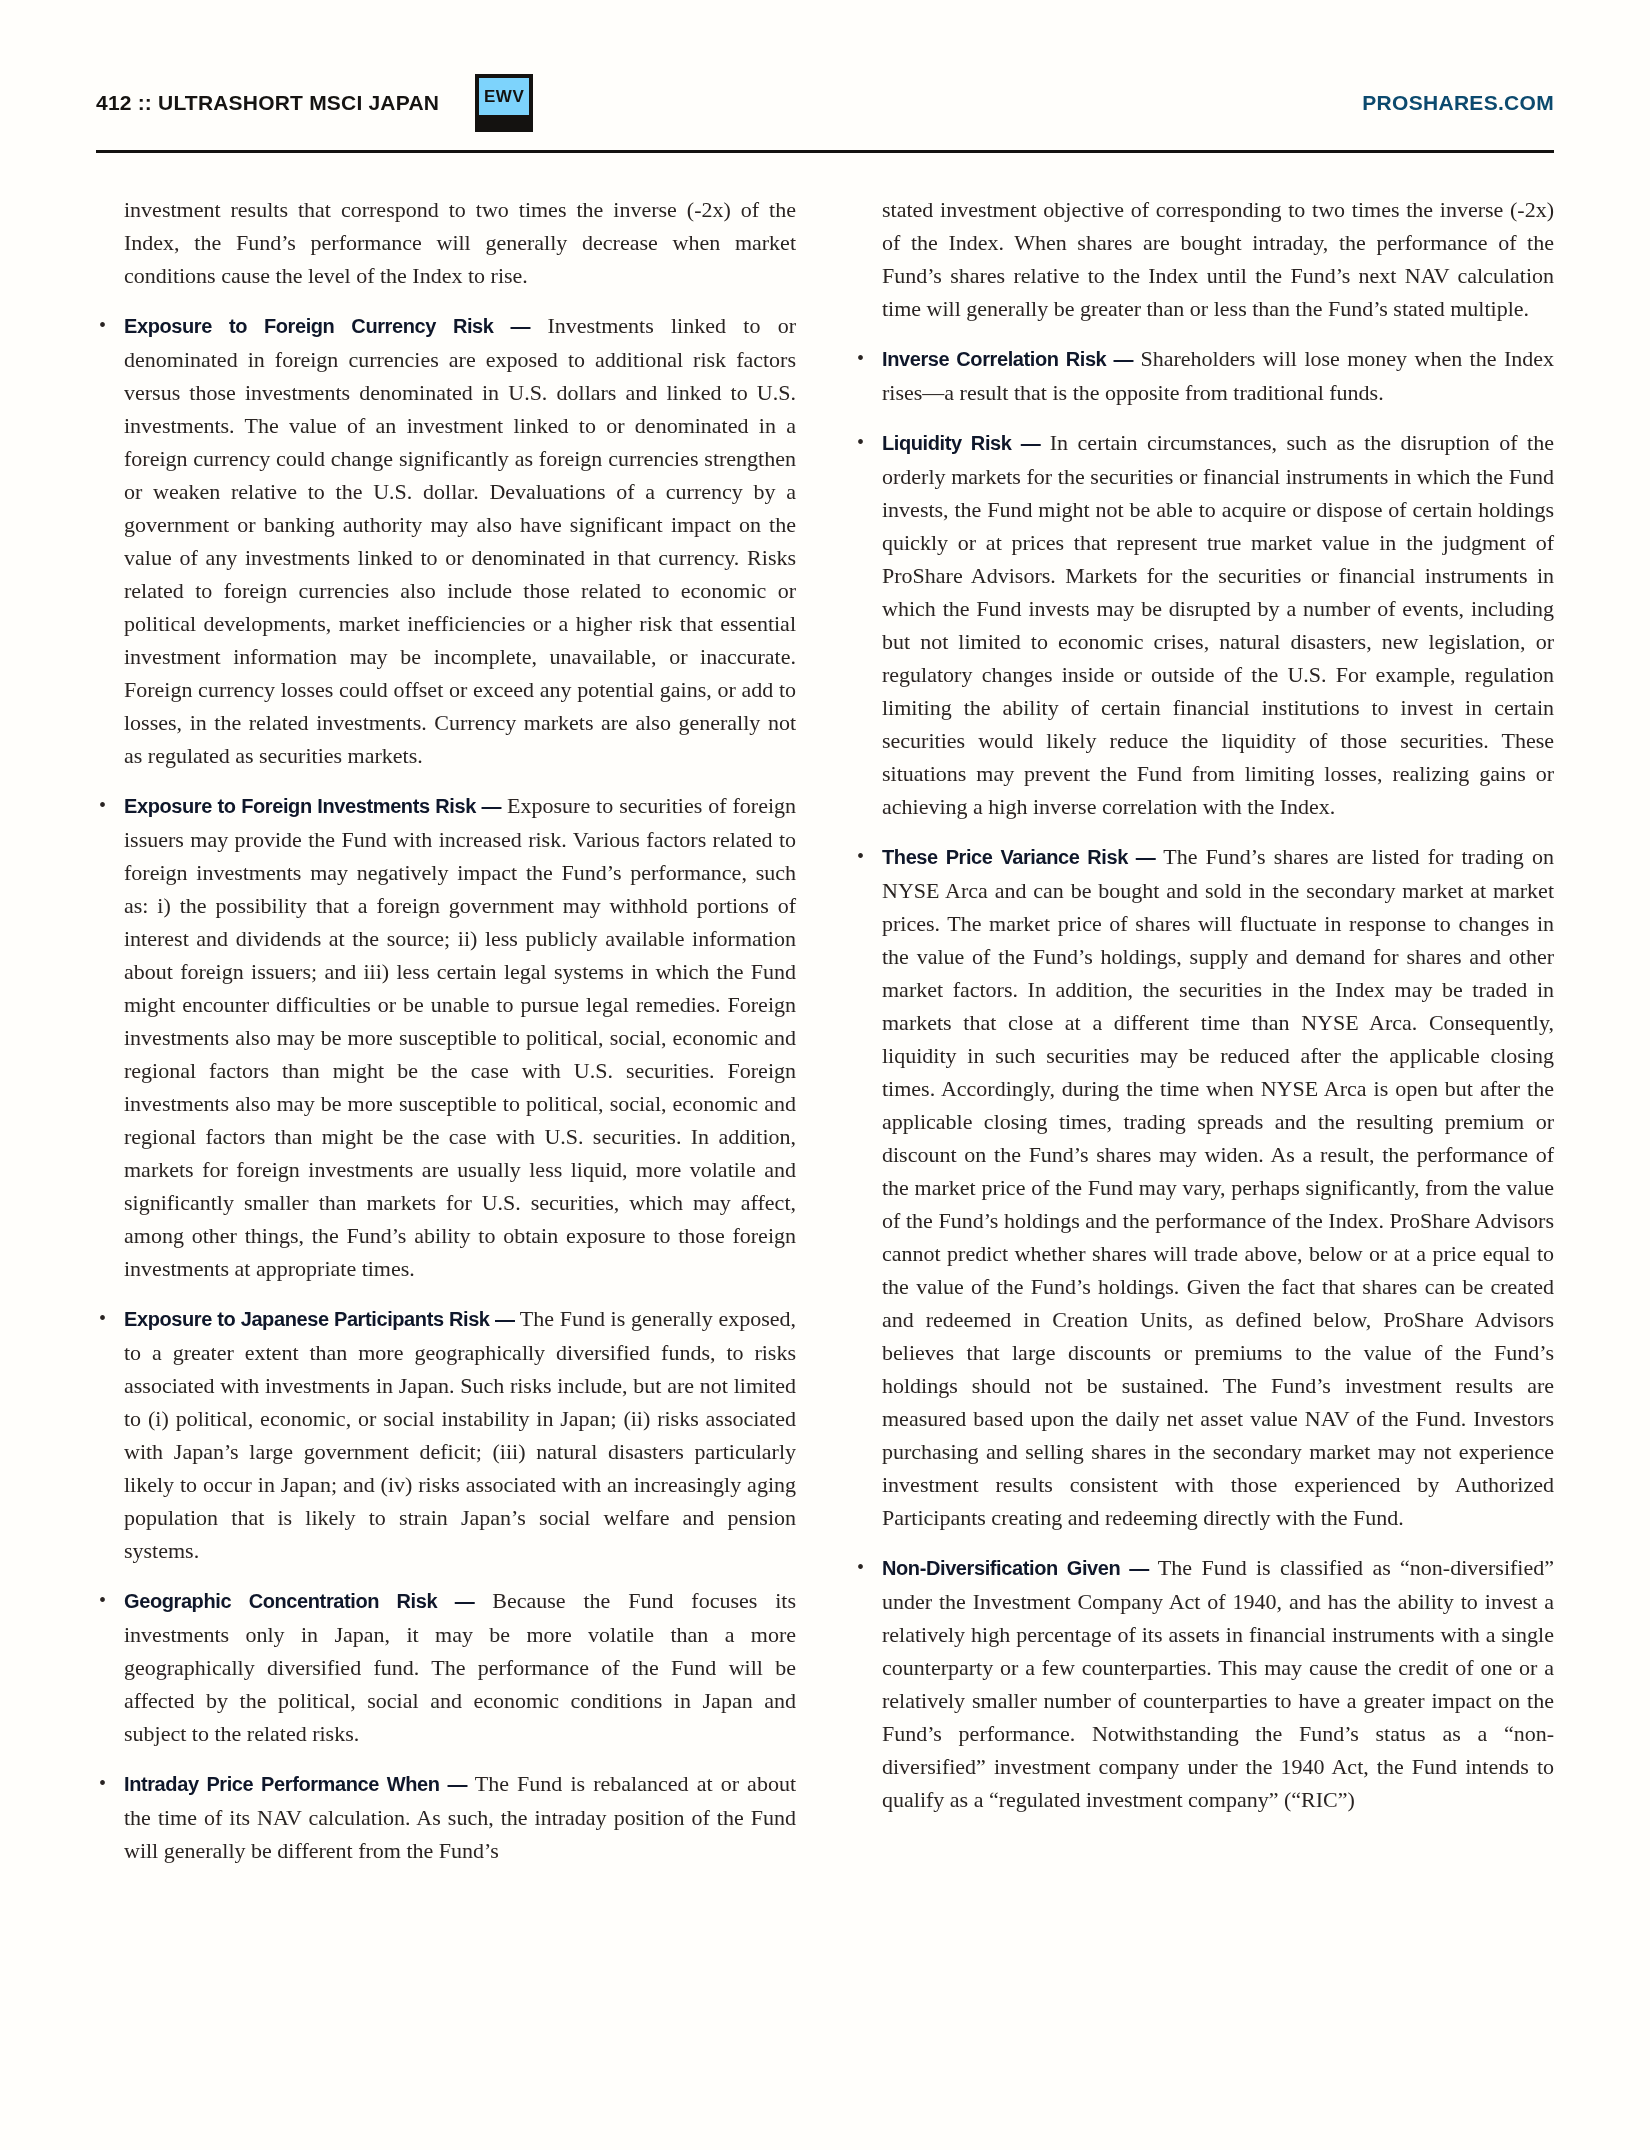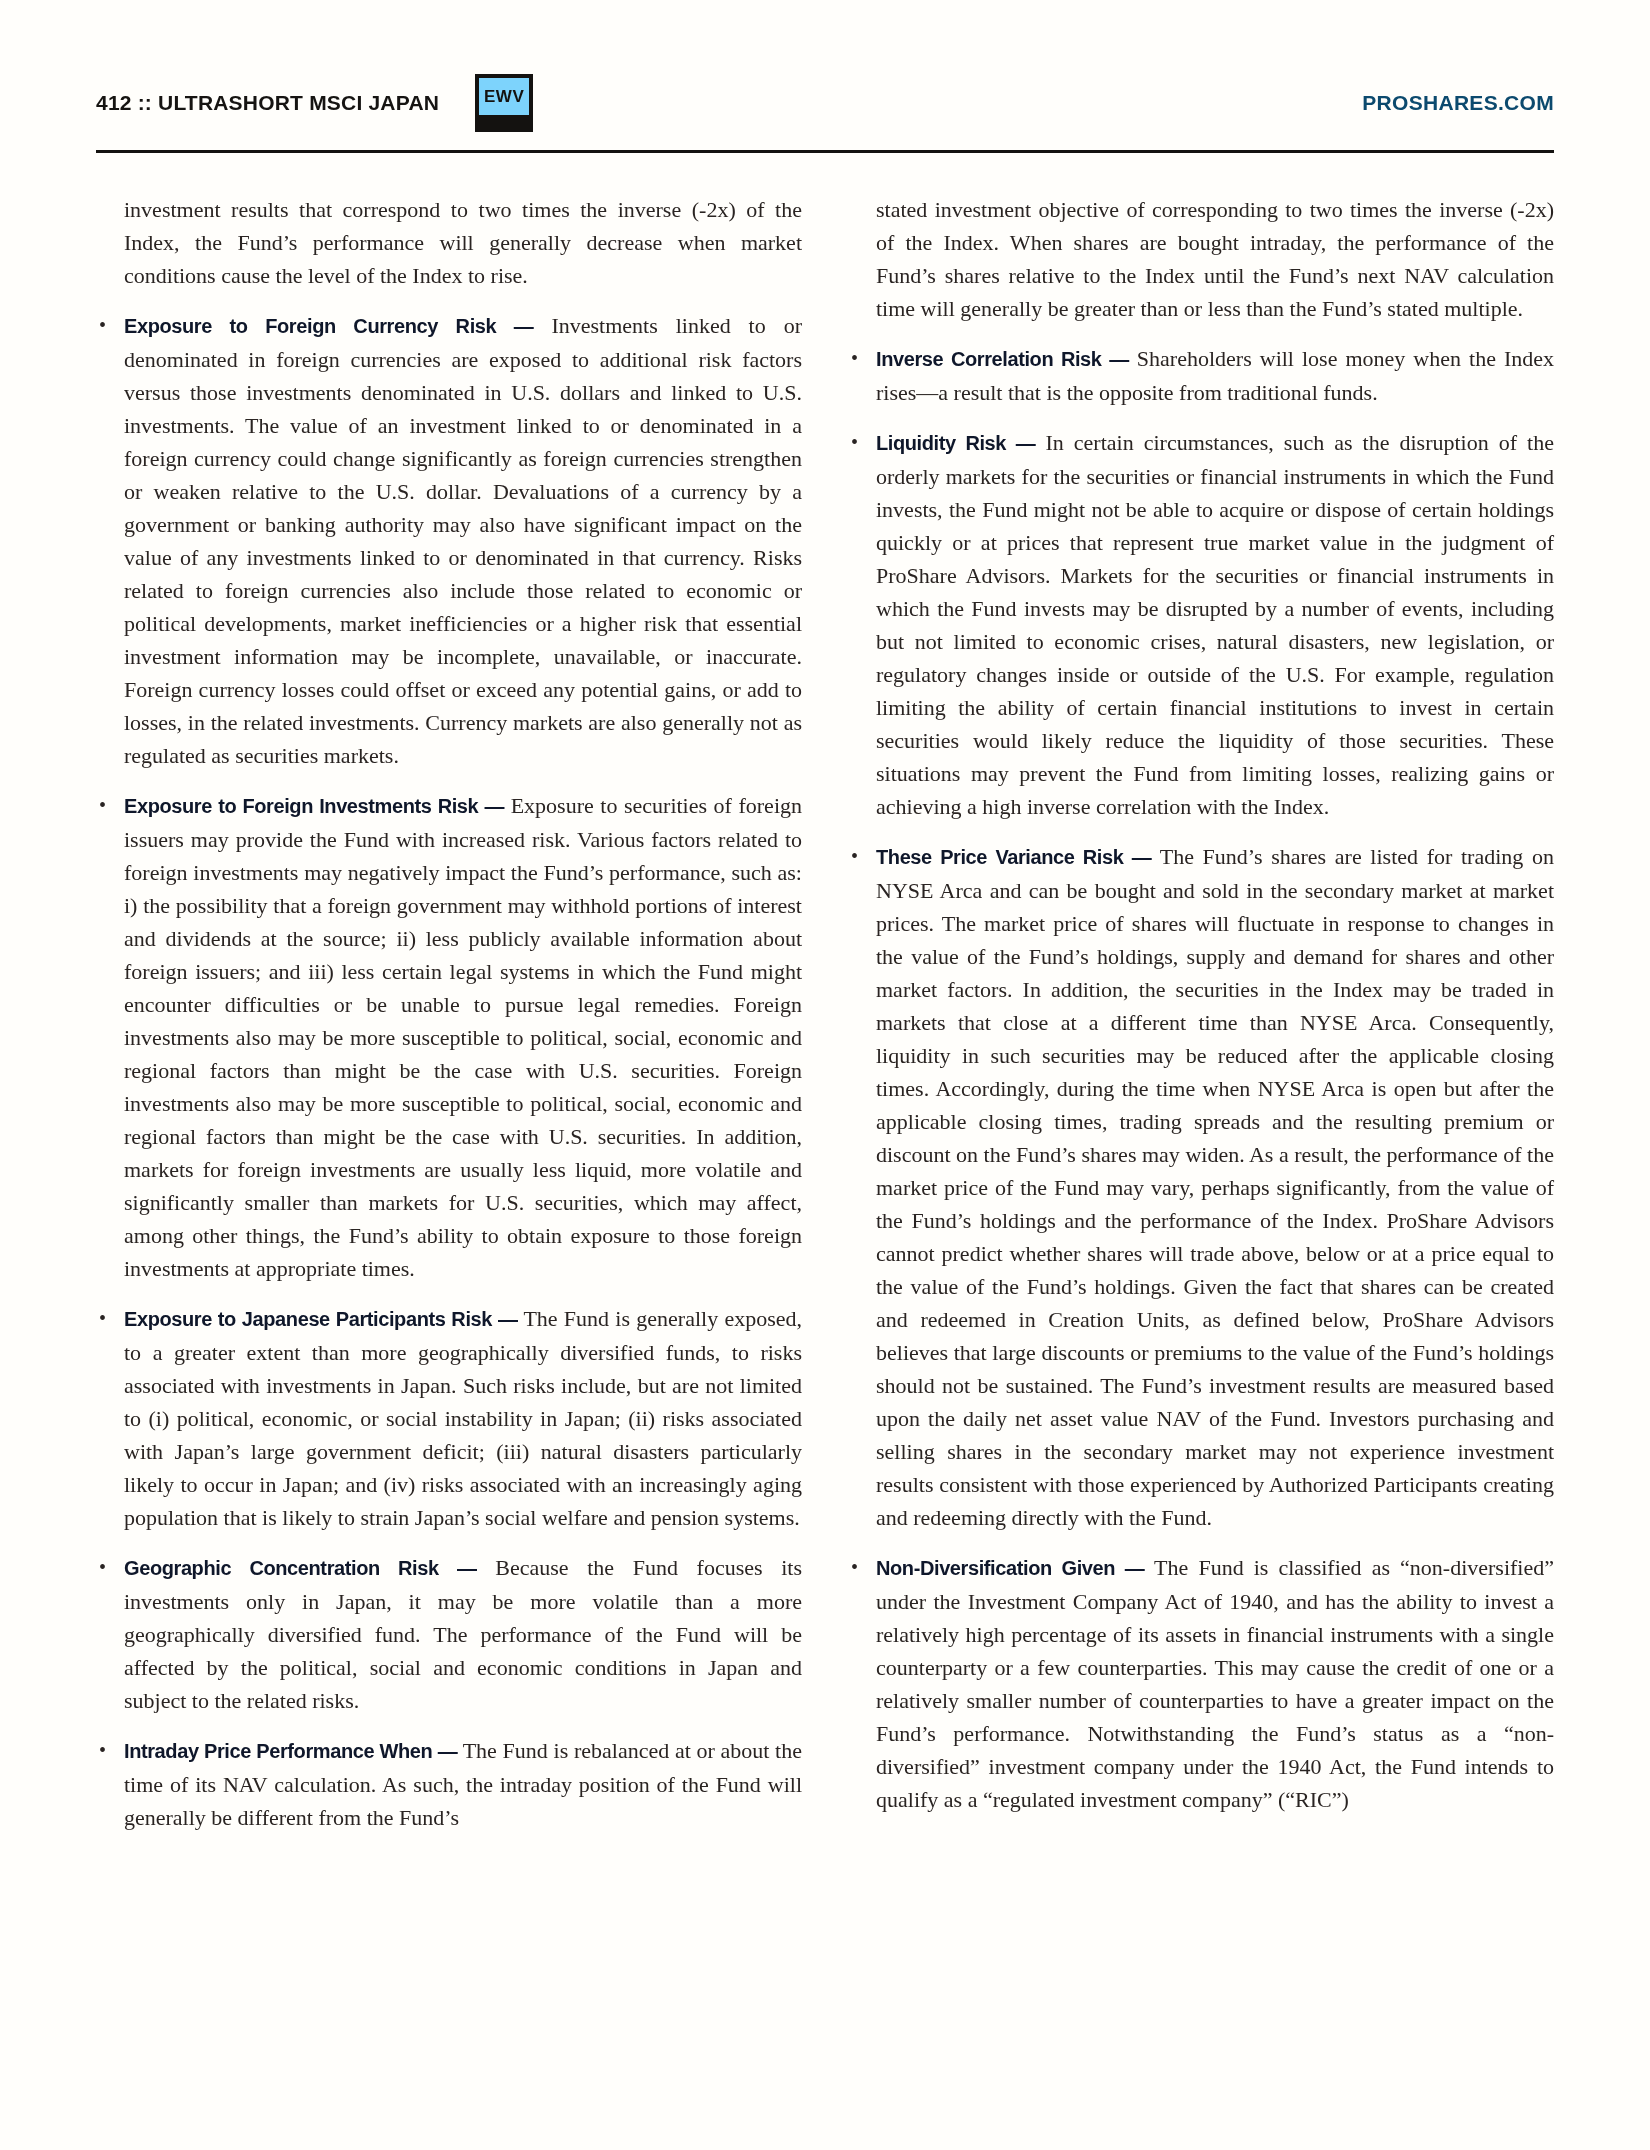--- a/index.html
+++ b/index.html
@@ -73,21 +73,21 @@
     color: #0c4a6e;
   }
   .header-rule {
     border: none;
     border-top: 3px solid #141210;
     margin: 14px 0 0 0;
   }
   
   .columns {
     display: flex;
-    gap: 46px;
+    gap: 58px;
     margin-top: 40px;
   }
   .col {
     flex: 1;
     min-width: 0;
     font-size: 22px;
     line-height: 33px;
     text-align: justify;
   }
   .intro {

